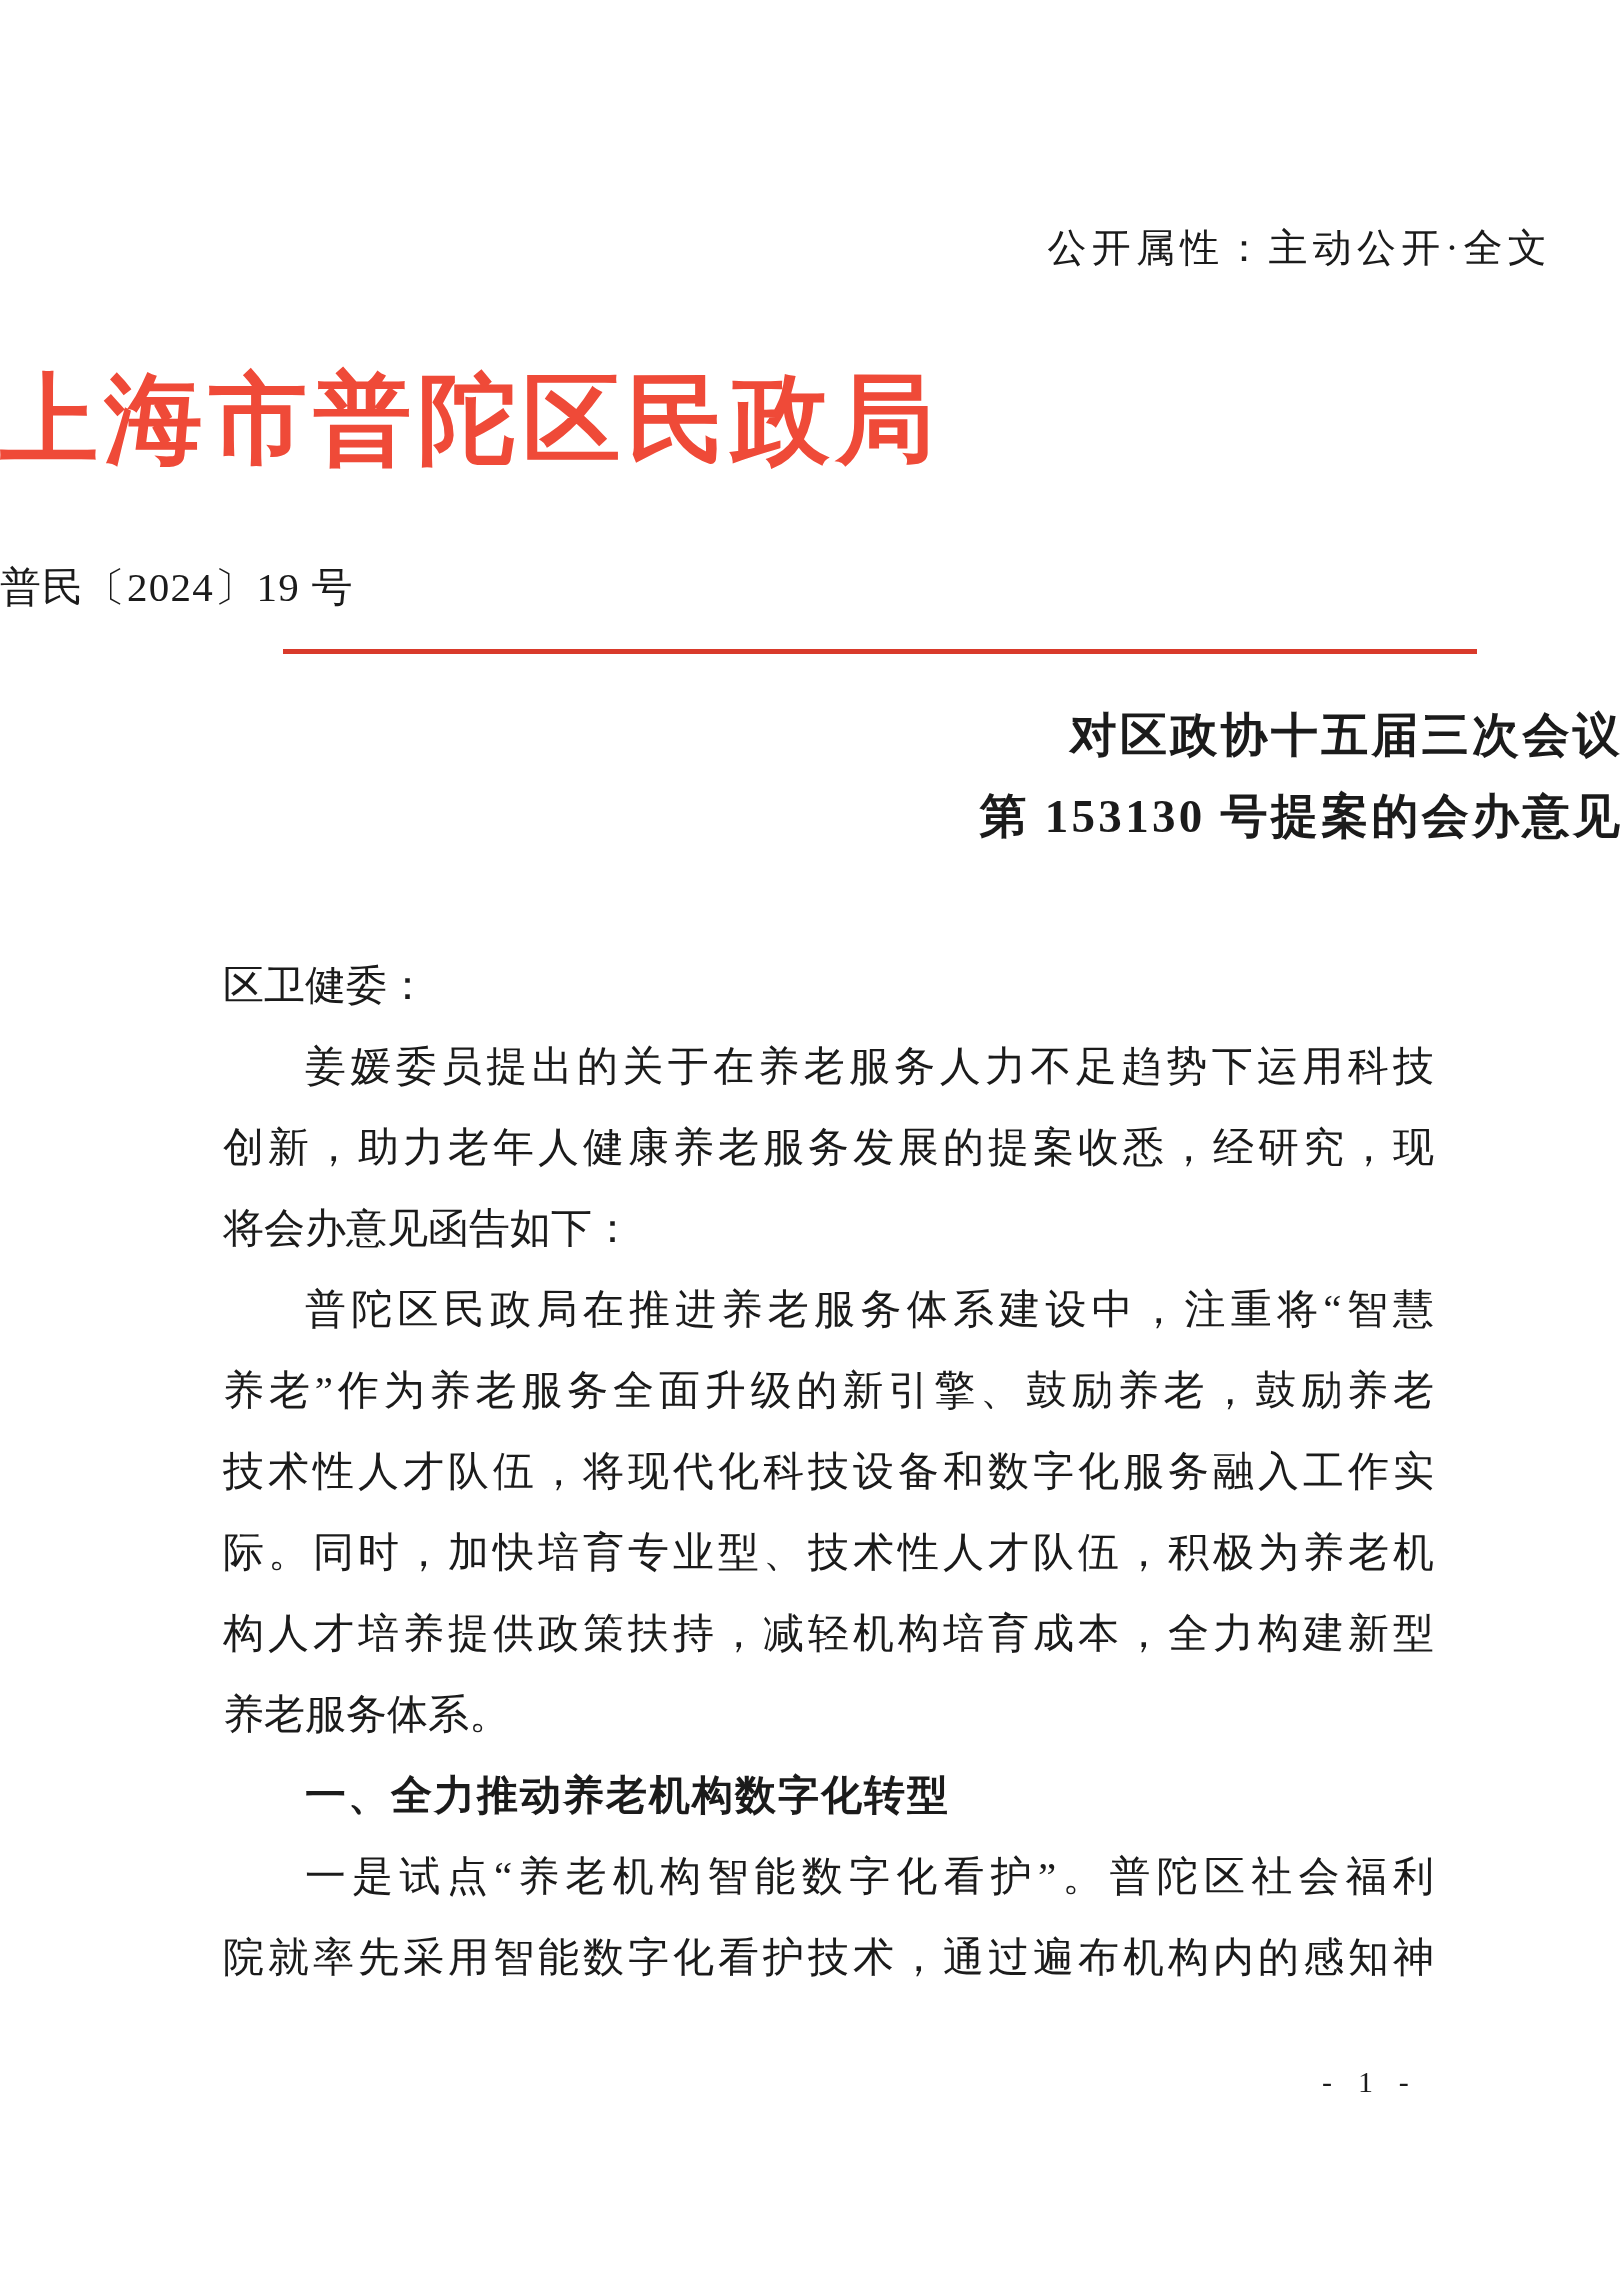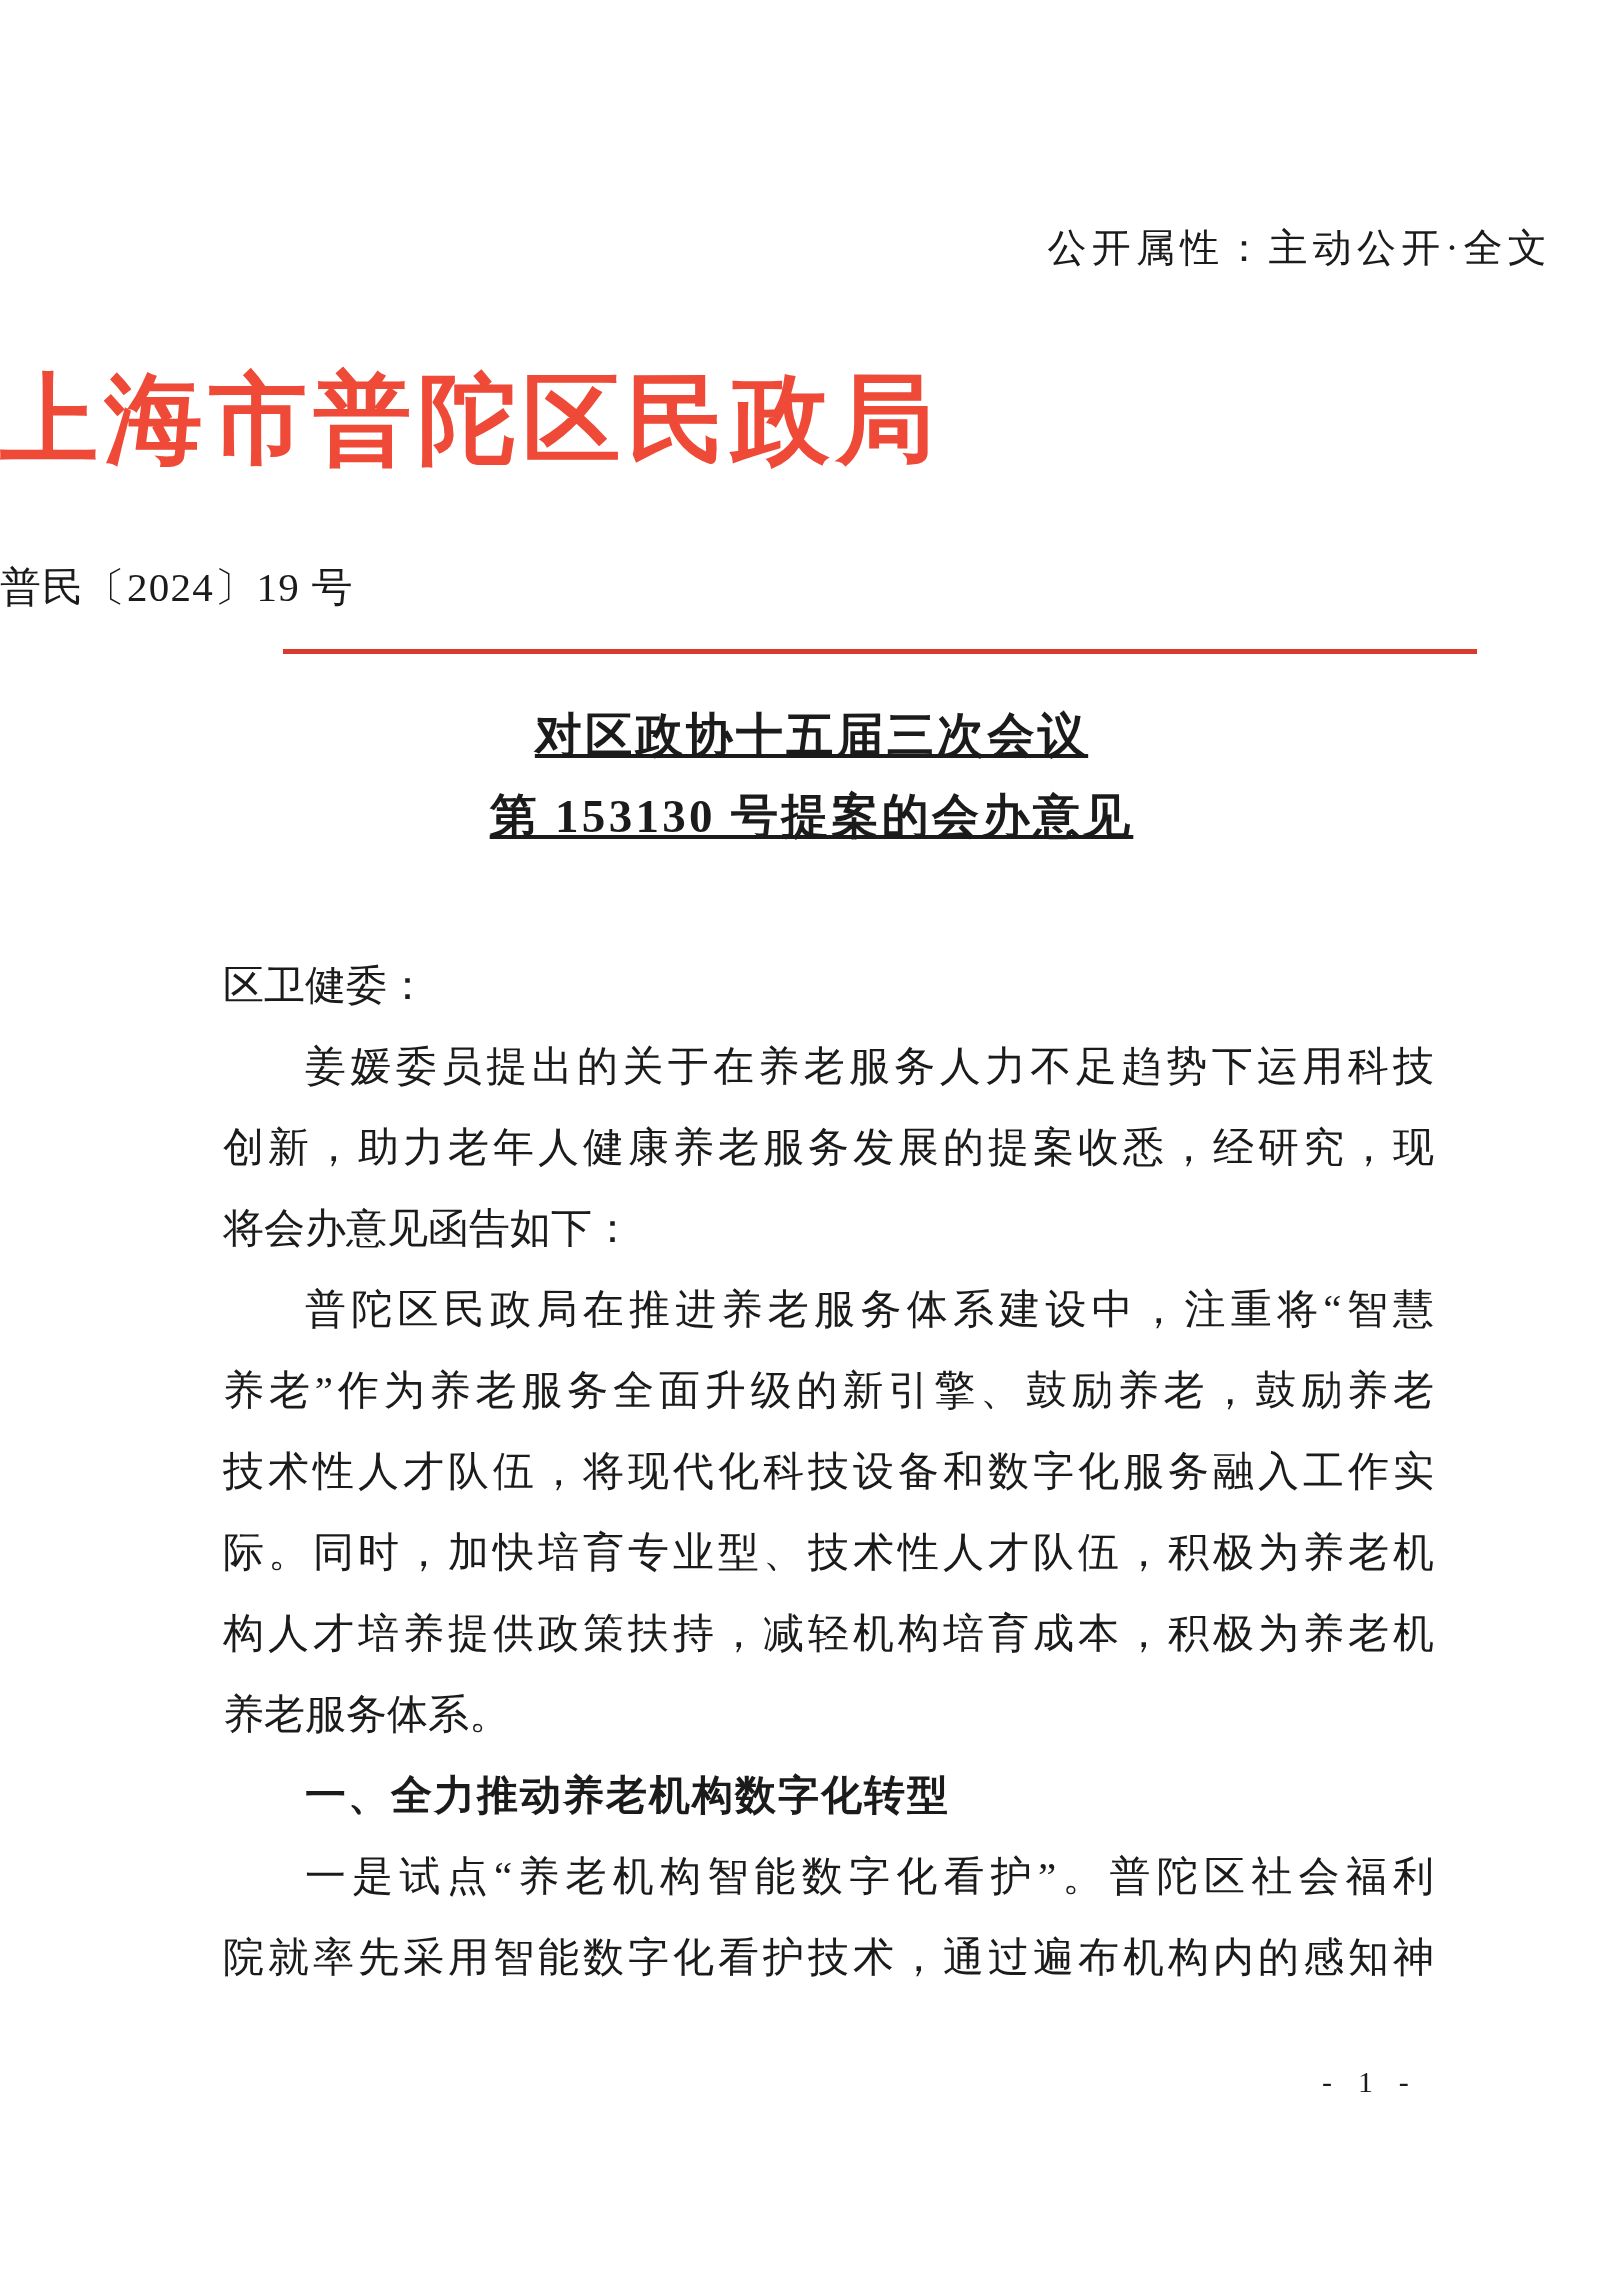--- a/index.html
+++ b/index.html
@@ -63,27 +63,26 @@
     width: 1194px;
     height: 4.6px;
     background: var(--divider-red);
   }
   .doc-title {
     position: absolute;
     top: 695px;
     left: 0;
     width: 100%;
     margin: 0;
-    text-align: center;
+    text-align: right;
     font-size: 47px;
     line-height: 81px;
     font-weight: bold;
     letter-spacing: 3.3px;
     color: var(--text-black);
-    text-decoration: underline;
   }
   .letter-body {
     position: absolute;
     top: 945px;
     left: 223px;
     width: 1211px;
     font-size: 41px;
     line-height: 81px;
     color: var(--text-black);
   }
@@ -137,21 +136,21 @@
     <div class="line">区卫健委：</div>
 
     <div class="line indent j">姜媛委员提出的关于在养老服务人力不足趋势下运用科技</div>
     <div class="line j">创新，助力老年人健康养老服务发展的提案收悉，经研究，现</div>
     <div class="line">将会办意见函告如下：</div>
 
     <div class="line indent j">普陀区民政局在推进养老服务体系建设中，注重将“智慧</div>
     <div class="line j">养老”作为养老服务全面升级的新引擎、鼓励养老，鼓励养老</div>
     <div class="line j">技术性人才队伍，将现代化科技设备和数字化服务融入工作实</div>
     <div class="line j">际。同时，加快培育专业型、技术性人才队伍，积极为养老机</div>
-    <div class="line j">构人才培养提供政策扶持，减轻机构培育成本，积极为养老机</div>
+    <div class="line j">构人才培养提供政策扶持，减轻机构培育成本，全力构建新型</div>
     <div class="line">养老服务体系。</div>
 
     <div class="line indent heading">一、全力推动养老机构数字化转型</div>
 
     <div class="line indent j">一是试点“养老机构智能数字化看护”。普陀区社会福利</div>
     <div class="line j">院就率先采用智能数字化看护技术，通过遍布机构内的感知神</div>
   </div>
 
   <div class="page-number">- 1 -</div>
 

